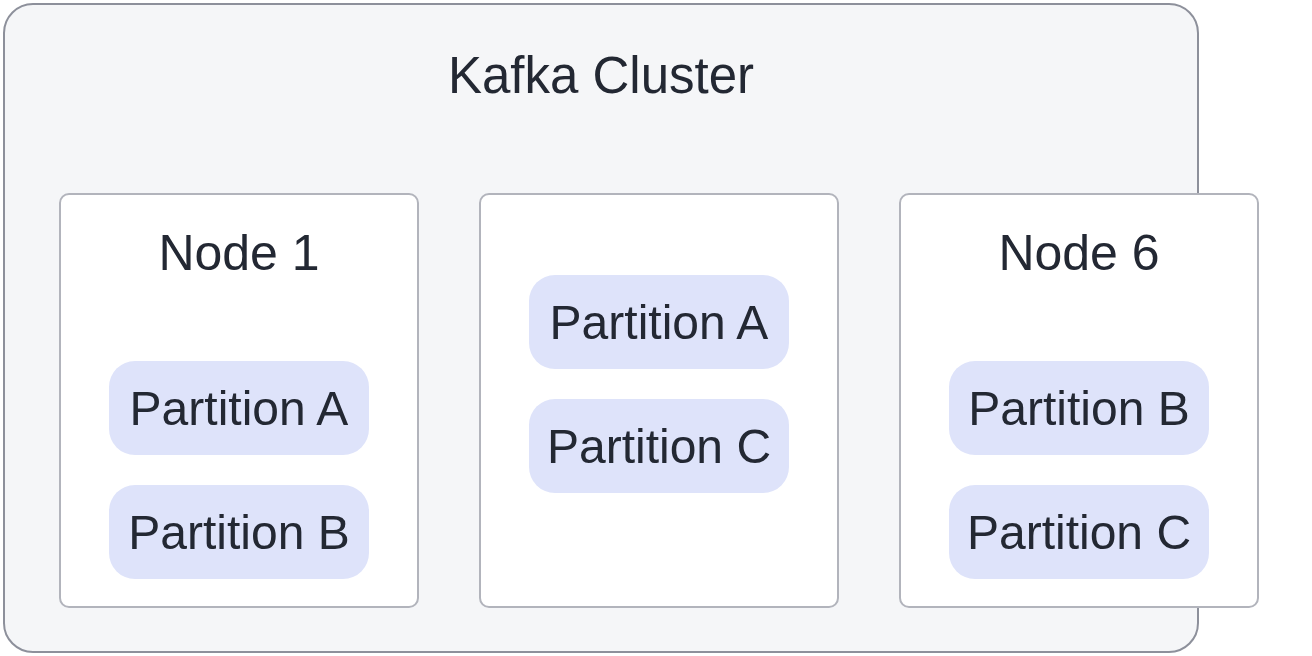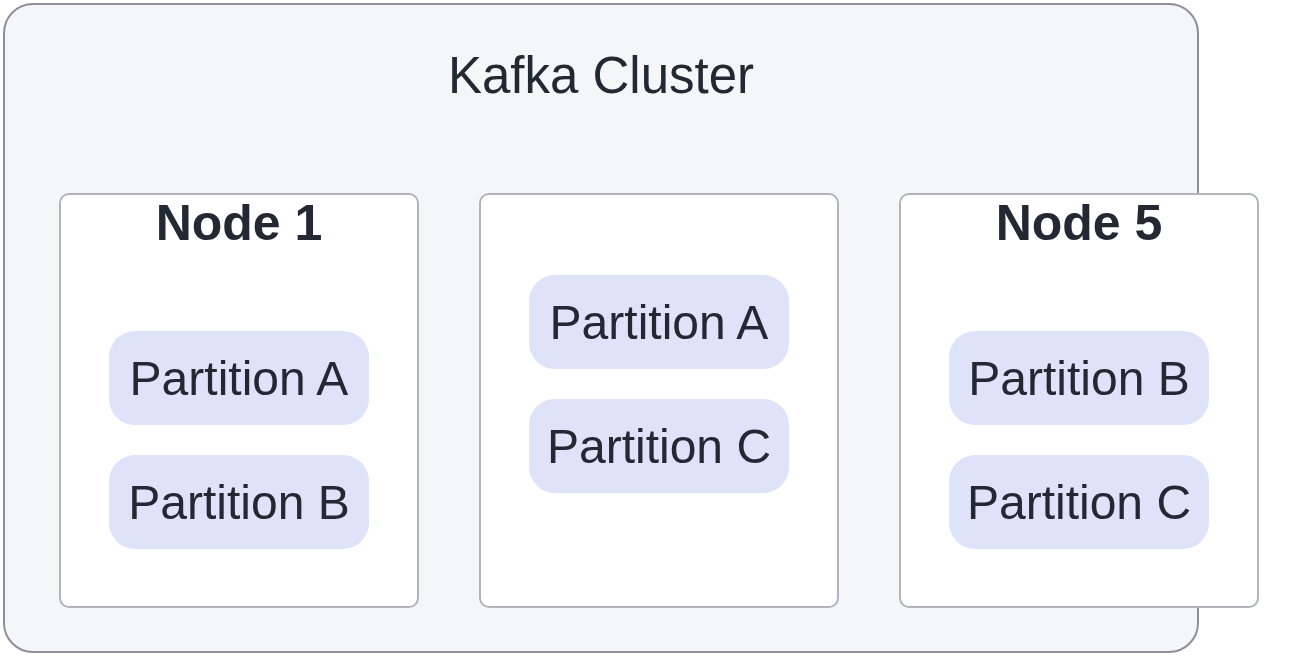--- a/index.html
+++ b/index.html
@@ -58,24 +58,25 @@
     width: 360px;
     height: 415px;
     background: var(--node-bg);
     border: 2px solid var(--node-border);
     border-radius: 10px;
     display: flex;
     flex-direction: column;
     align-items: center;
   }
   .node-title {
+    margin-top: 30px;
     height: 56px;
     line-height: 56px;
     font-size: 50px;
-    font-weight: 700;
+    font-weight: 400;
     text-align: center;
     color: var(--text);
   }
   .partitions {
     margin-top: 80px;
     display: flex;
     flex-direction: column;
     gap: 30px;
     align-items: center;
   }
@@ -110,21 +111,21 @@
 
   <div class="node-card">
     <div class="partitions">
   <div class="partition-pill">Partition A</div>
 
   <div class="partition-pill">Partition C</div>
 </div>
   </div>
 
   <div class="node-card">
-    <div class="node-title">Node 5</div>
+    <div class="node-title">Node 6</div>
     <div class="partitions">
   <div class="partition-pill">Partition B</div>
 
   <div class="partition-pill">Partition C</div>
 </div>
   </div>
 </div>
 </div>
 
 </body></html>

